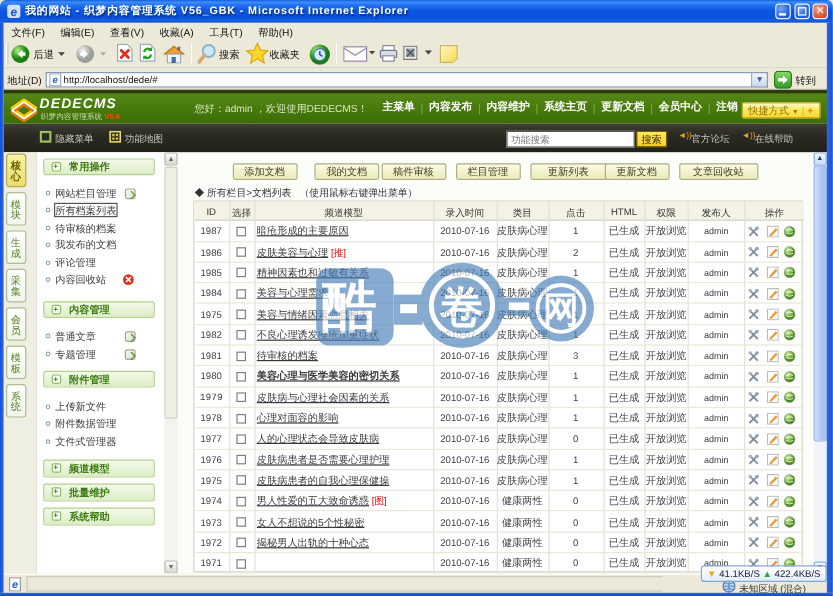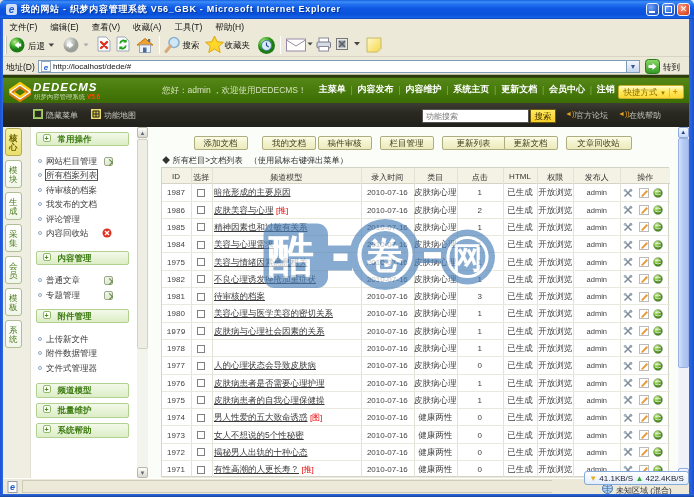--- a/index.html
+++ b/index.html
@@ -465,21 +465,21 @@
         <path d="M2 8 L7.5 2 L9 3.5 L3.5 9 Z" fill="#e89a3a"></path>
       </svg>
       <svg class="op" style="left:491.3px" viewBox="0 0 10 10">
         <circle cx="5" cy="5" r="4.5" fill="url(#gglobe)" stroke="#8a9a8a" stroke-width=".5"></circle>
         <path d="M2 4 Q5 2 8 4 M2 6 Q5 8 8 6" stroke="#e8f4e0" stroke-width=".8" fill="none"></path>
       </svg>
     </div>
 <div class="abs trow" style="top:137.4px;">
       <div class="abs td" style="left:0;width:29px;">1980</div>
       <div class="abs cbx" style="left:35.25px;"></div>
-      <div class="abs td ttl" style="left:52.5px;width:172px;"><a>美容心理与医学美容的密切关系</a></div>
+      <div class="abs td ttl" style="left:52.5px;width:172px;font-weight:bold;"><a>美容心理与医学美容的密切关系</a></div>
       <div class="abs td" style="left:199.2px;width:53.30000000000001px;">2010-07-16</div>
       <div class="abs td" style="left:251.5px;width:44.5px;font-size:8.5px;">皮肤病心理</div>
       <div class="abs td" style="left:295px;width:46.5px;">1</div>
       <div class="abs td" style="left:341.5px;width:34.0px;font-size:8.5px;">已生成</div>
       <div class="abs td" style="left:375.5px;width:36.30000000000001px;font-size:8.5px;">开放浏览</div>
       <div class="abs td" style="left:411.8px;width:47.0px;font-size:7.5px;">admin</div>
       <svg class="op" style="left:461.3px" viewBox="0 0 10 10">
         <path d="M1.5 1.5 L8.5 8.5 M8.5 1.5 L1.5 8.5" stroke="#7d8c9c" stroke-width="1.5"></path>
         <circle cx="2.2" cy="2.2" r="1.5" fill="#a8b4be"></circle>
         <circle cx="7.8" cy="2.2" r="1.5" fill="#93a2b2"></circle>
@@ -513,20 +513,21 @@
         <path d="M2 8 L7.5 2 L9 3.5 L3.5 9 Z" fill="#e89a3a"></path>
       </svg>
       <svg class="op" style="left:491.3px" viewBox="0 0 10 10">
         <circle cx="5" cy="5" r="4.5" fill="url(#gglobe)" stroke="#8a9a8a" stroke-width=".5"></circle>
         <path d="M2 4 Q5 2 8 4 M2 6 Q5 8 8 6" stroke="#e8f4e0" stroke-width=".8" fill="none"></path>
       </svg>
     </div>
 <div class="abs trow" style="top:172.0px;">
       <div class="abs td" style="left:0;width:29px;">1978</div>
       <div class="abs cbx" style="left:35.25px;"></div>
+      <div class="abs td ttl" style="left:52.5px;width:146px;"><a>心理对面容的影响</a></div>
       <div class="abs td" style="left:199.2px;width:53.30000000000001px;">2010-07-16</div>
       <div class="abs td" style="left:251.5px;width:44.5px;font-size:8.5px;">皮肤病心理</div>
       <div class="abs td" style="left:295px;width:46.5px;">1</div>
       <div class="abs td" style="left:341.5px;width:34.0px;font-size:8.5px;">已生成</div>
       <div class="abs td" style="left:375.5px;width:36.30000000000001px;font-size:8.5px;">开放浏览</div>
       <div class="abs td" style="left:411.8px;width:47.0px;font-size:7.5px;">admin</div>
       <svg class="op" style="left:461.3px" viewBox="0 0 10 10">
         <path d="M1.5 1.5 L8.5 8.5 M8.5 1.5 L1.5 8.5" stroke="#7d8c9c" stroke-width="1.5"></path>
         <circle cx="2.2" cy="2.2" r="1.5" fill="#a8b4be"></circle>
         <circle cx="7.8" cy="2.2" r="1.5" fill="#93a2b2"></circle>
@@ -680,21 +681,20 @@
         <path d="M2 8 L7.5 2 L9 3.5 L3.5 9 Z" fill="#e89a3a"></path>
       </svg>
       <svg class="op" style="left:491.3px" viewBox="0 0 10 10">
         <circle cx="5" cy="5" r="4.5" fill="url(#gglobe)" stroke="#8a9a8a" stroke-width=".5"></circle>
         <path d="M2 4 Q5 2 8 4 M2 6 Q5 8 8 6" stroke="#e8f4e0" stroke-width=".8" fill="none"></path>
       </svg>
     </div>
 <div class="abs trow" style="top:293.1px;">
       <div class="abs td" style="left:0;width:29px;">1971</div>
       <div class="abs cbx" style="left:35.25px;"></div>
-      <div class="abs td ttl" style="left:52.5px;width:146px;"><a>有性高潮的人更长寿？</a> <em>[推]</em></div>
       <div class="abs td" style="left:199.2px;width:53.30000000000001px;">2010-07-16</div>
       <div class="abs td" style="left:251.5px;width:44.5px;font-size:8.5px;">健康两性</div>
       <div class="abs td" style="left:295px;width:46.5px;">0</div>
       <div class="abs td" style="left:341.5px;width:34.0px;font-size:8.5px;">已生成</div>
       <div class="abs td" style="left:375.5px;width:36.30000000000001px;font-size:8.5px;">开放浏览</div>
       <div class="abs td" style="left:411.8px;width:47.0px;font-size:7.5px;">admin</div>
       <svg class="op" style="left:461.3px" viewBox="0 0 10 10">
         <path d="M1.5 1.5 L8.5 8.5 M8.5 1.5 L1.5 8.5" stroke="#7d8c9c" stroke-width="1.5"></path>
         <circle cx="2.2" cy="2.2" r="1.5" fill="#a8b4be"></circle>
         <circle cx="7.8" cy="2.2" r="1.5" fill="#93a2b2"></circle>

